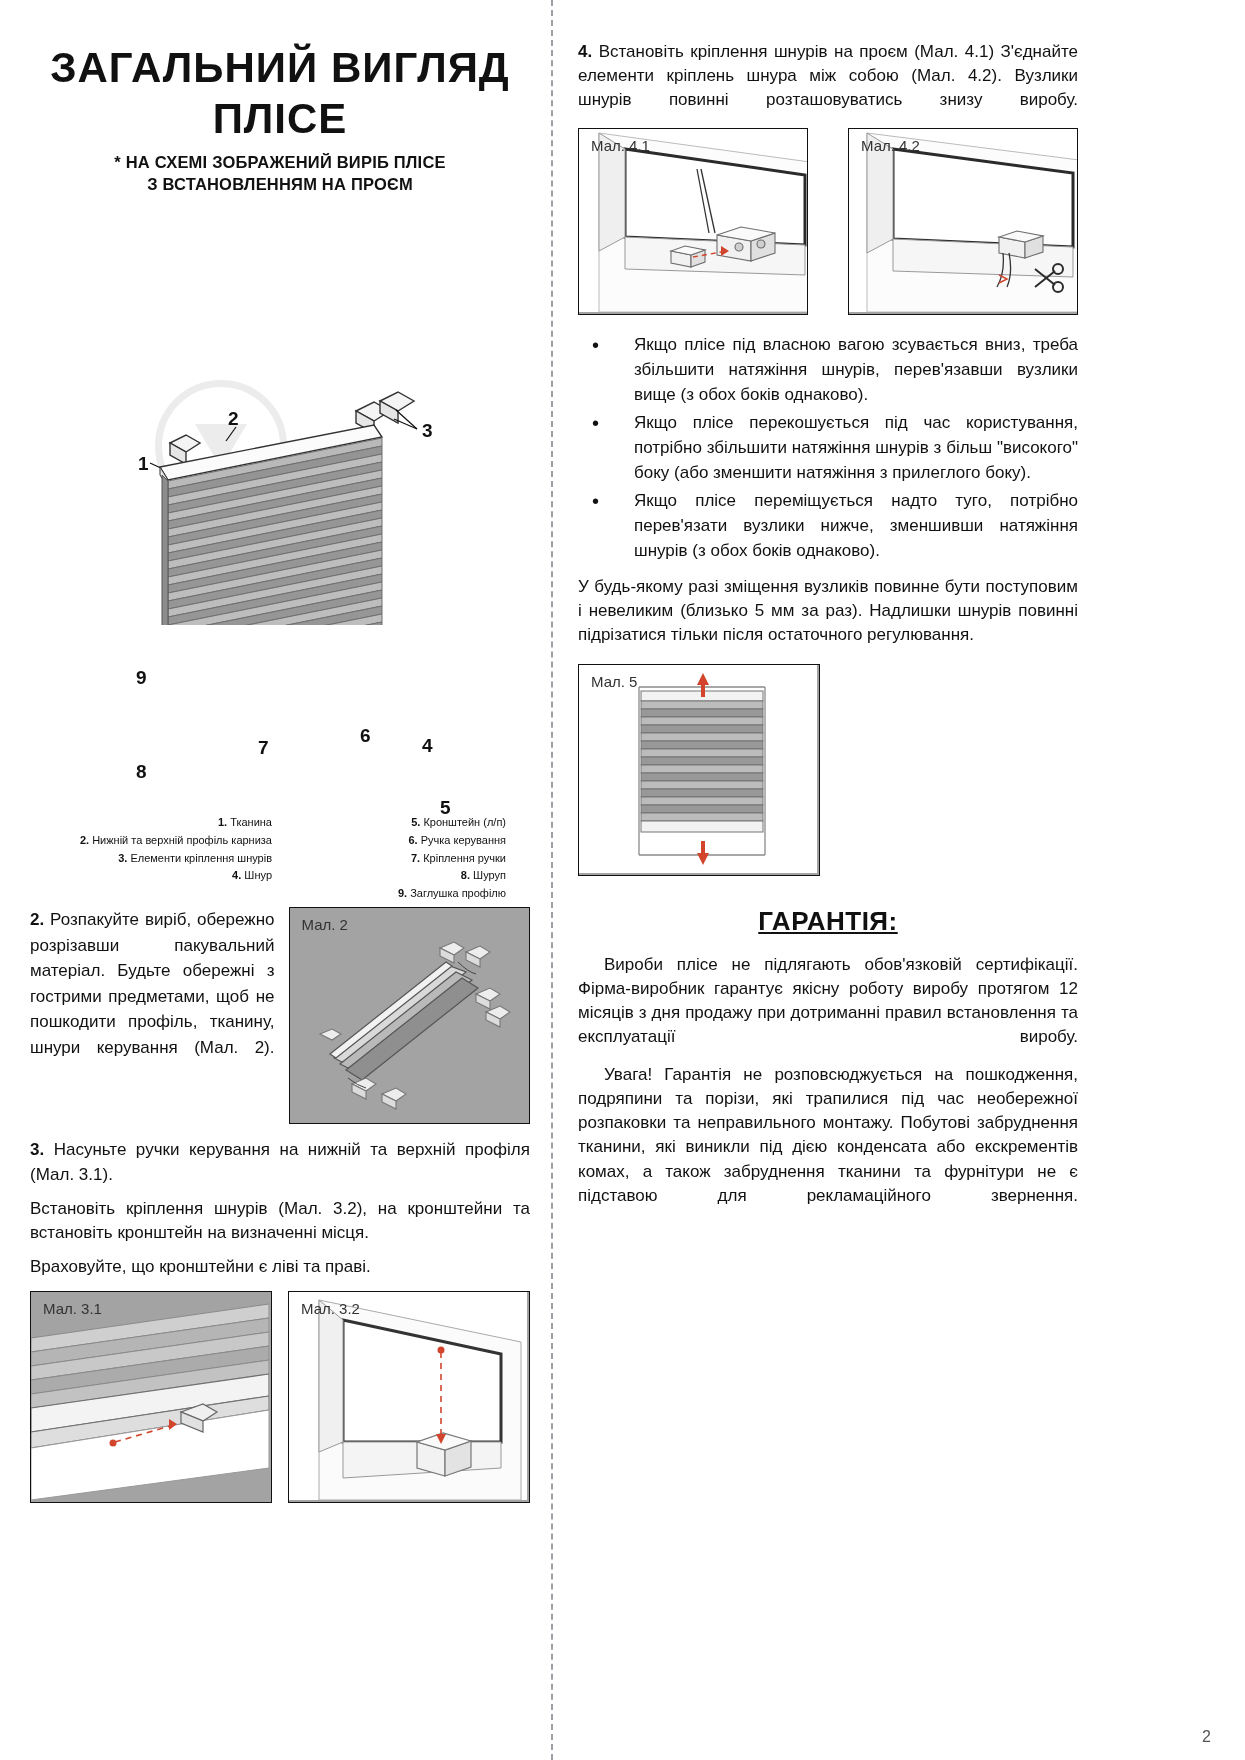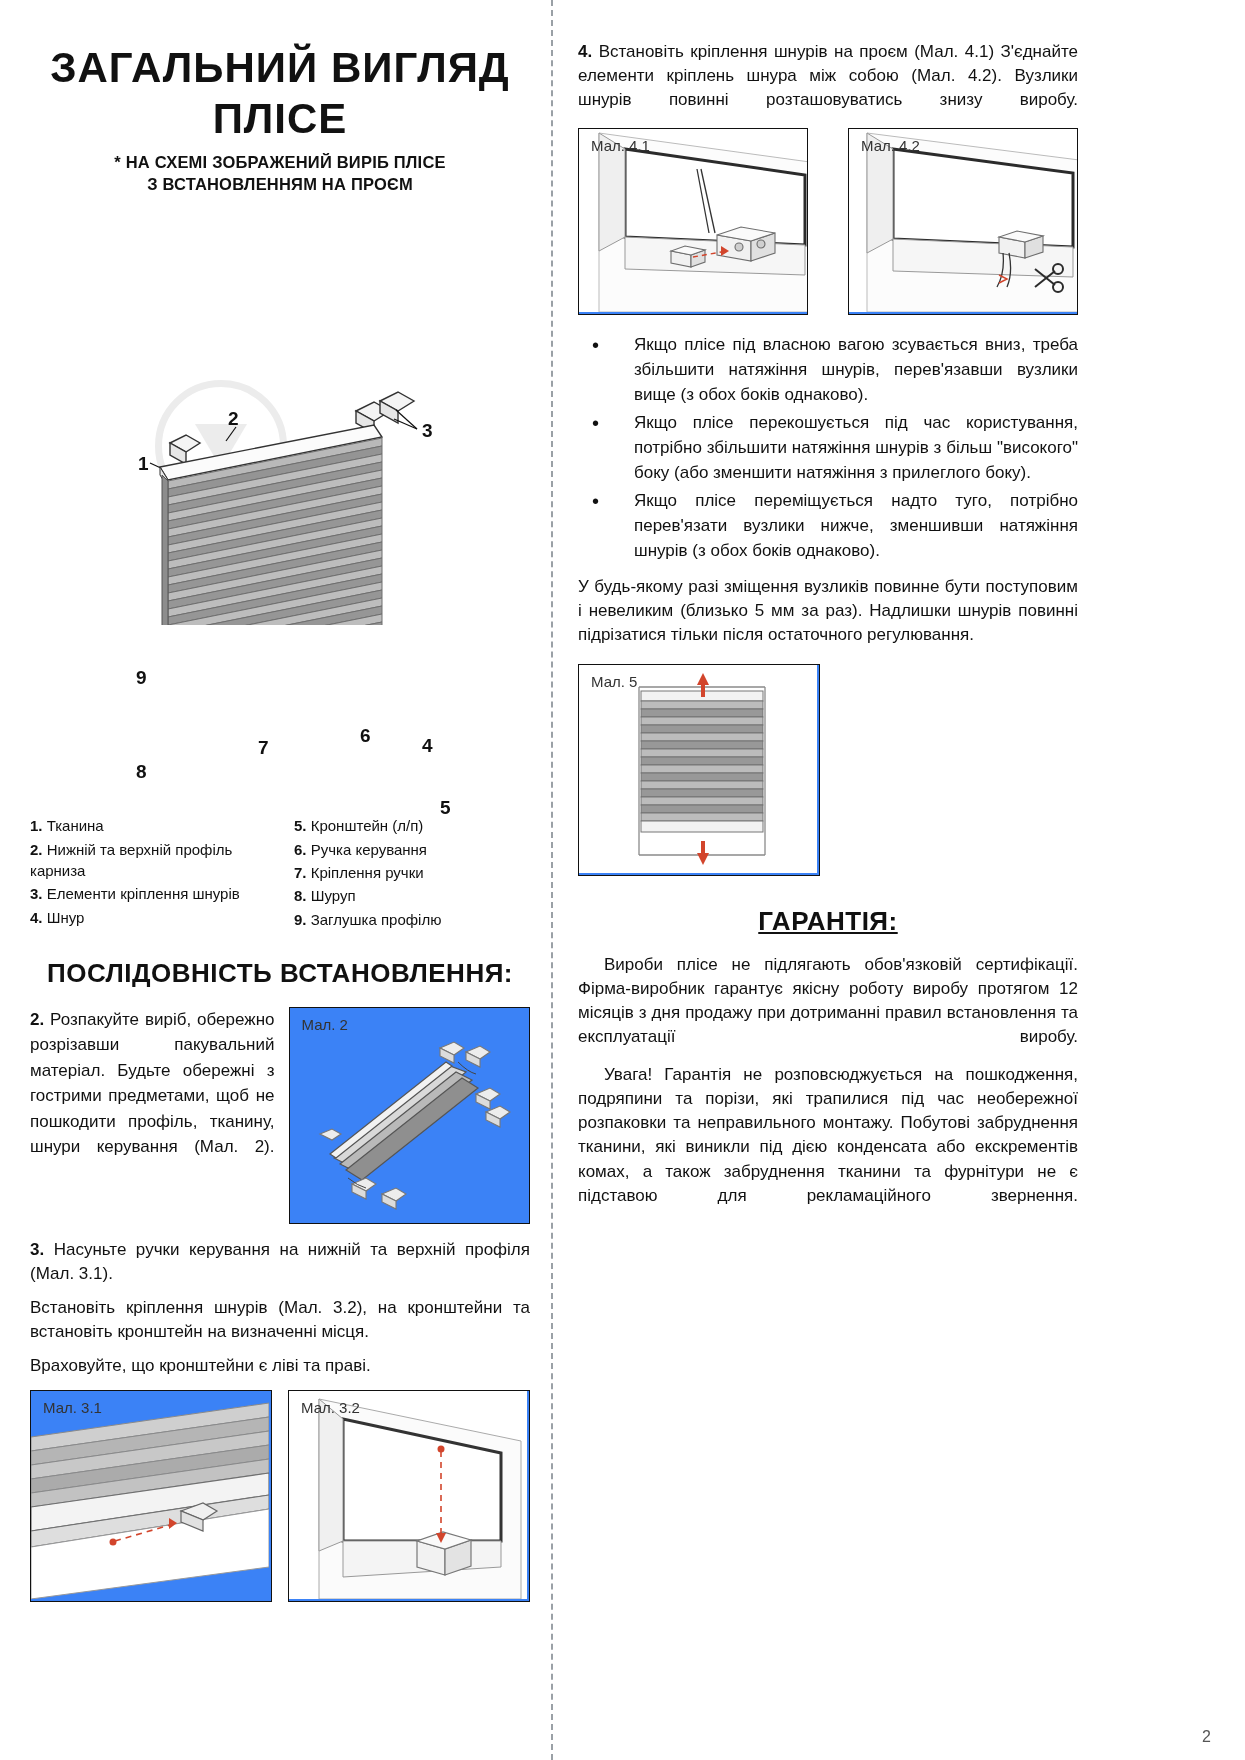--- a/index.html
+++ b/index.html
@@ -49,40 +49,40 @@
   }
 
   
   .drawing{position:relative;height:420px;margin-top:10px;}
   .drawing svg{position:absolute;left:0;top:0;}
   .lbl{
     position:absolute;font-size:19px;font-weight:bold;color:#111;
   }
 
   
-  .legend{display:flex;gap:22px;margin-top:6px;font-size:15px;line-height:1.42;}
+  .legend{display:flex;gap:4px;margin-top:6px;font-size:11px;line-height:1.42;text-align:right;}
   .legend ol{list-style:none;margin:0;padding:0;}
   .legend li{margin-bottom:2px;}
   .legend .num{font-weight:bold;}
   .legend .c1{width:242px;}
   .legend .c2{width:230px;}
 
   
   p.body{
     font-size:17px;line-height:1.42;margin:0 0 10px 0;text-align:justify;
   }
   p.body.jst{text-align:justify;text-align-last:justify;}
   .b{font-weight:bold;}
 
   
   .step-row{display:flex;gap:14px;align-items:flex-start;margin-top:4px;}
   .step-text{width:245px;font-size:17px;line-height:1.5;text-align:justify;text-align-last:justify;}
 
   
-  .fig{border:1.6px solid #111;position:relative;background:#3b82f6;overflow:hidden;}
+  .fig{border:1.6px solid #111;position:relative;background:#a3a3a3;overflow:hidden;}
   .fig .cap{
     position:absolute;left:12px;top:8px;font-size:15px;color:#333;z-index:3;
   }
   .fig2{width:240px;height:215px;}
   .figrow{display:flex;gap:16px;margin-top:12px;}
   .fig31{width:240px;height:210px;}
   .fig32{width:240px;height:210px;}
   .fig41{width:240px;height:185px;}
   .fig42{width:240px;height:185px;margin-left:24px;}
   .fig5{width:240px;height:210px;}
@@ -232,21 +232,20 @@
       </ol>
       <ol class="c2">
         <li><span class="num">5.</span> <span>Кронштейн (л/п)</span></li>
         <li><span class="num">6.</span> <span>Ручка керування</span></li>
         <li><span class="num">7.</span> <span>Кріплення ручки</span></li>
         <li><span class="num">8.</span> <span>Шуруп</span></li>
         <li><span class="num">9.</span> <span>Заглушка профілю</span></li>
       </ol>
     </div>
 
-    <h2 class="section">ПОСЛІДОВНІСТЬ ВСТАНОВЛЕННЯ:</h2>
 
     <div class="step-row">
       <div class="step-text">
         <span class="b">2.</span>
         <span>Розпакуйте виріб, обережно розрізавши пакувальний матеріал. Будьте обережні з гострими предметами, щоб не пошкодити профіль, тканину, шнури керування (Мал. 2).</span>
       </div>
       <div class="fig fig2">
         <span class="cap">Мал. 2</span>
         <svg width="238" height="213" viewBox="0 0 238 213">
           <g stroke="#555" stroke-width="1.2" fill="#e9e9e9">

